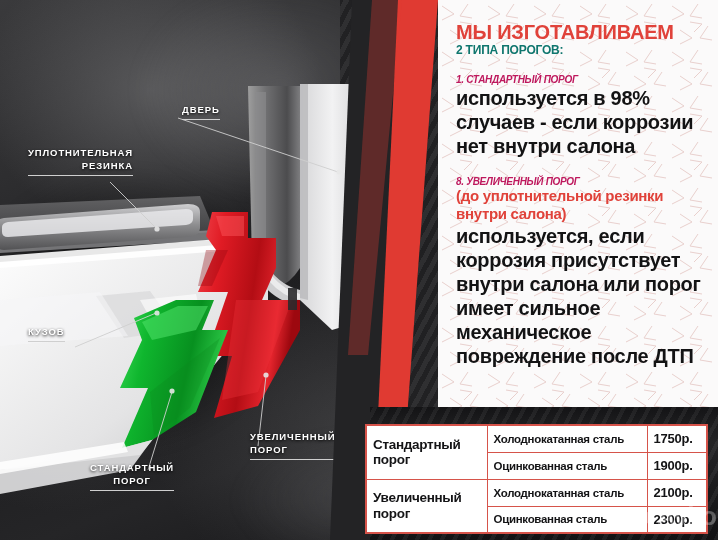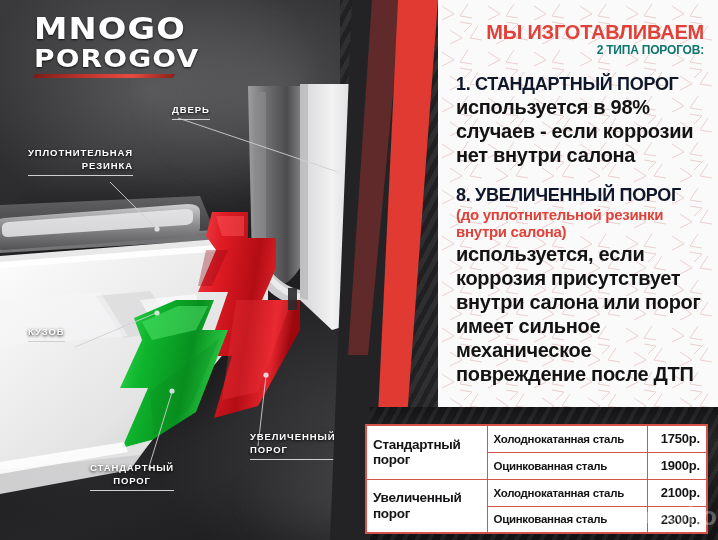--- a/index.html
+++ b/index.html
@@ -66,44 +66,44 @@
 
   
   .callout{
     position:absolute; z-index:18;
     color:#fff; font-size:9.5px; font-weight:700;
     letter-spacing:.9px; line-height:1.35;
     text-shadow:0 1px 3px rgba(0,0,0,.95);
     white-space:pre-line;
   }
   .callout.u { border-bottom:1.4px solid #cfcfcf; padding-bottom:2px; }
-  .c-door      { left:172px; top:104px; }
+  .c-door      { left:182px; top:104px; }
   .c-seal      { left:28px;  top:147px;text-align:right; }
   .c-body      { left:28px;  top:326px; }
   .c-standard  { left:90px;  top:462px; text-align:center; }
   .c-enlarged  { left:250px; top:431px; }
 
   
   .split { position:absolute; left:0; top:0; width:718px; height:540px; z-index:20; pointer-events:none; }
 
   
   .right-panel{
     position:absolute; right:0; top:0; width:280px; height:407px;
     background:#fbfafa; z-index:21; overflow:hidden;
   }
   .pattern{ position:absolute; inset:0; opacity:.85; }
 
   .rp-inner{ position:relative; z-index:3; padding:22px 14px 0 18px; }
 
-  .headline{ text-align:right; line-height:1.08; }
+  .headline{ text-align:left; line-height:1.08; }
   .hl1{ color:#e0423a; font-size:20px; font-weight:700; letter-spacing:-.2px; }
   .hl2{ color:#0f766e; font-size:12px; font-weight:700; letter-spacing:-.2px; }
 
   .block{ margin-top:17px; }
-  .b-title{ color:#0f172a; font-size:18px; font-weight:700; line-height:1.14; letter-spacing:-.3px; }
+  .b-title{ color:#be185d; font-size:10px; font-weight:700; line-height:1.14; letter-spacing:-.3px;font-style:italic; }
   .b-sub{ color:#e0423a; font-size:15px; font-weight:700; line-height:1.18; letter-spacing:-.3px; }
   .b-body{ color:#131314; font-size:20px; font-weight:700; line-height:1.2; letter-spacing:-.3px; margin-top:1px; }
   .block2{ margin-top:18px; }
 
   
   .dark-band{
     position:absolute; right:0; top:407px; width:348px; height:133px; z-index:21;
     background:
       linear-gradient(180deg,#141416 0%, #242426 26%, #1b1b1d 60%, #121214 100%);
     overflow:hidden;
@@ -119,21 +119,21 @@
     border:2px solid #d6534a; background:#fff;
     border-collapse:collapse; table-layout:fixed;
   }
   .price-table td{
     border:1px solid #d6534a;
     background:#fff; color:#141416;
     padding:3px 6px; vertical-align:middle;
   }
   .pt-name{ width:121px; font-size:13.5px; font-weight:700; line-height:1.15; letter-spacing:-.3px; }
   .pt-mat { width:160px; font-size:11.5px; font-weight:700; letter-spacing:-.3px; }
-  .pt-price{ width:60px; font-size:13px; font-weight:700; text-align:right; letter-spacing:-.2px; }
+  .pt-price{ width:60px; font-size:13px; font-weight:700; text-align:left; letter-spacing:-.2px; }
   .pt-r1 td, .pt-r3 td{ height:27px; }
   .pt-r2 td, .pt-r4 td{ height:27px; }
 
   .watermark{
     position:absolute; right:2px; bottom:8px; z-index:26;
     color:rgba(255,255,255,.30); font-size:26px; font-weight:700;
     letter-spacing:-1px; pointer-events:none; user-select:none;
   }
   .wm-dots{ display:inline-block; margin-right:2px; }
 </style>
@@ -142,25 +142,20 @@
 
 <div id="poster">
 
   <div class="left-side">
     <div class="left-blur1"></div>
     <div class="left-blur2"></div>
     <div class="left-blur3"></div>
     <div class="hatch-strip"></div>
   </div>
 
-  <div class="logo">
-    <div class="logo-l1">MNOGO</div>
-    <div class="logo-l2">POROGOV</div>
-    <div class="logo-underline"></div>
-  </div>
 
   <svg class="diagram" viewBox="0 0 470 540">
     <defs>
       <linearGradient id="gDoorOuter" x1="0" y1="0" x2="1" y2="0">
         <stop offset="0" stop-color="#9e9e9e"></stop>
         <stop offset="0.35" stop-color="#6f6f71"></stop>
         <stop offset="0.75" stop-color="#4c4c4e"></stop>
         <stop offset="1" stop-color="#7d7d7f"></stop>
       </linearGradient>
       <linearGradient id="gDoorSkin" x1="0" y1="0" x2="1" y2="0">

